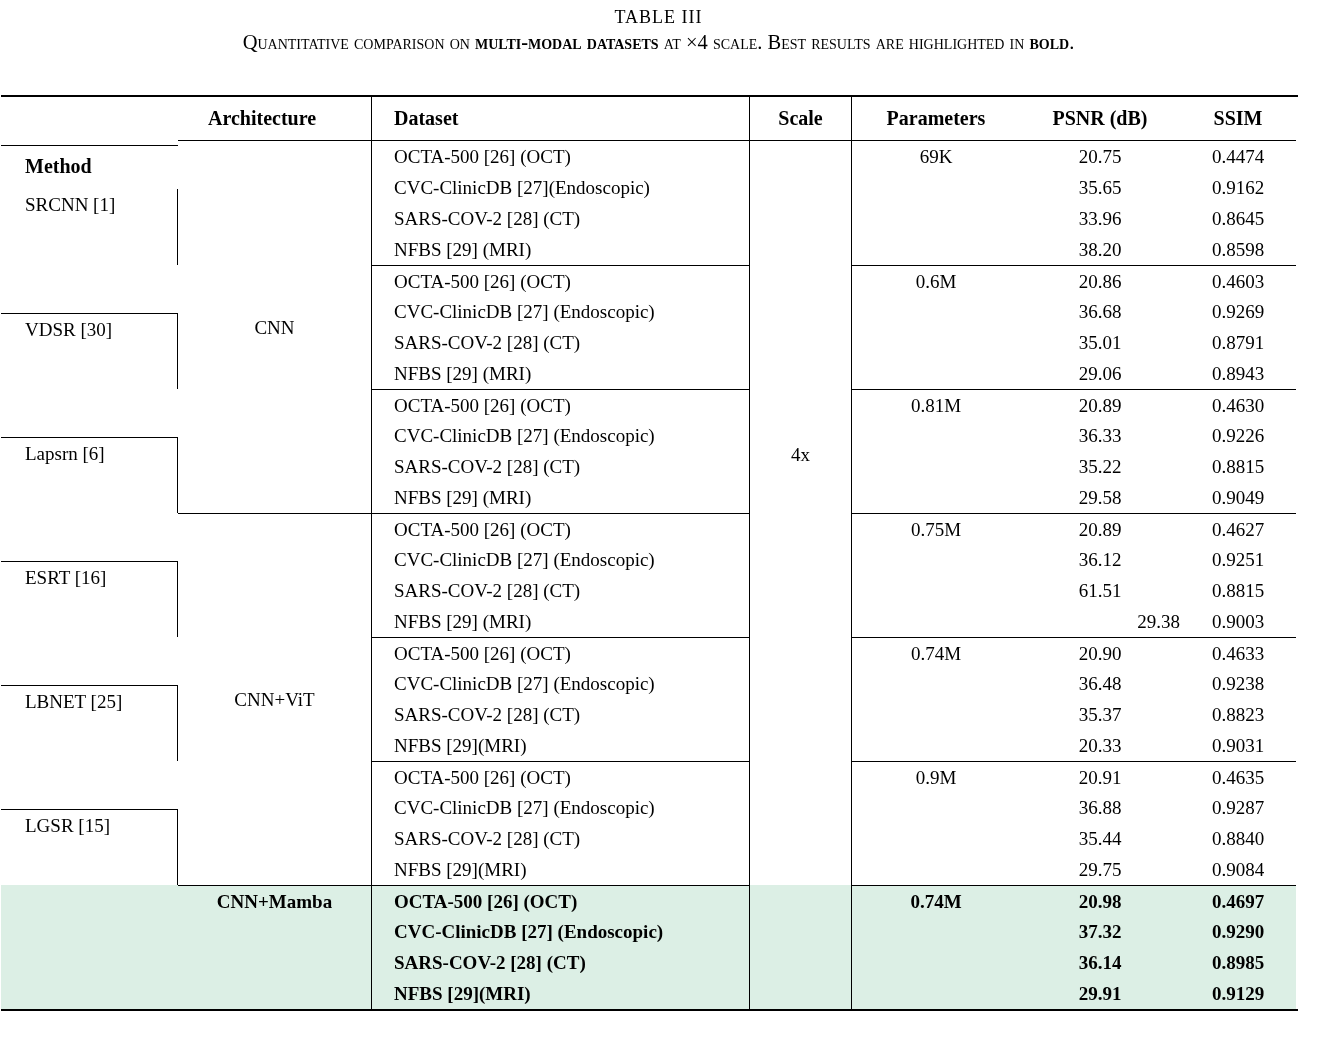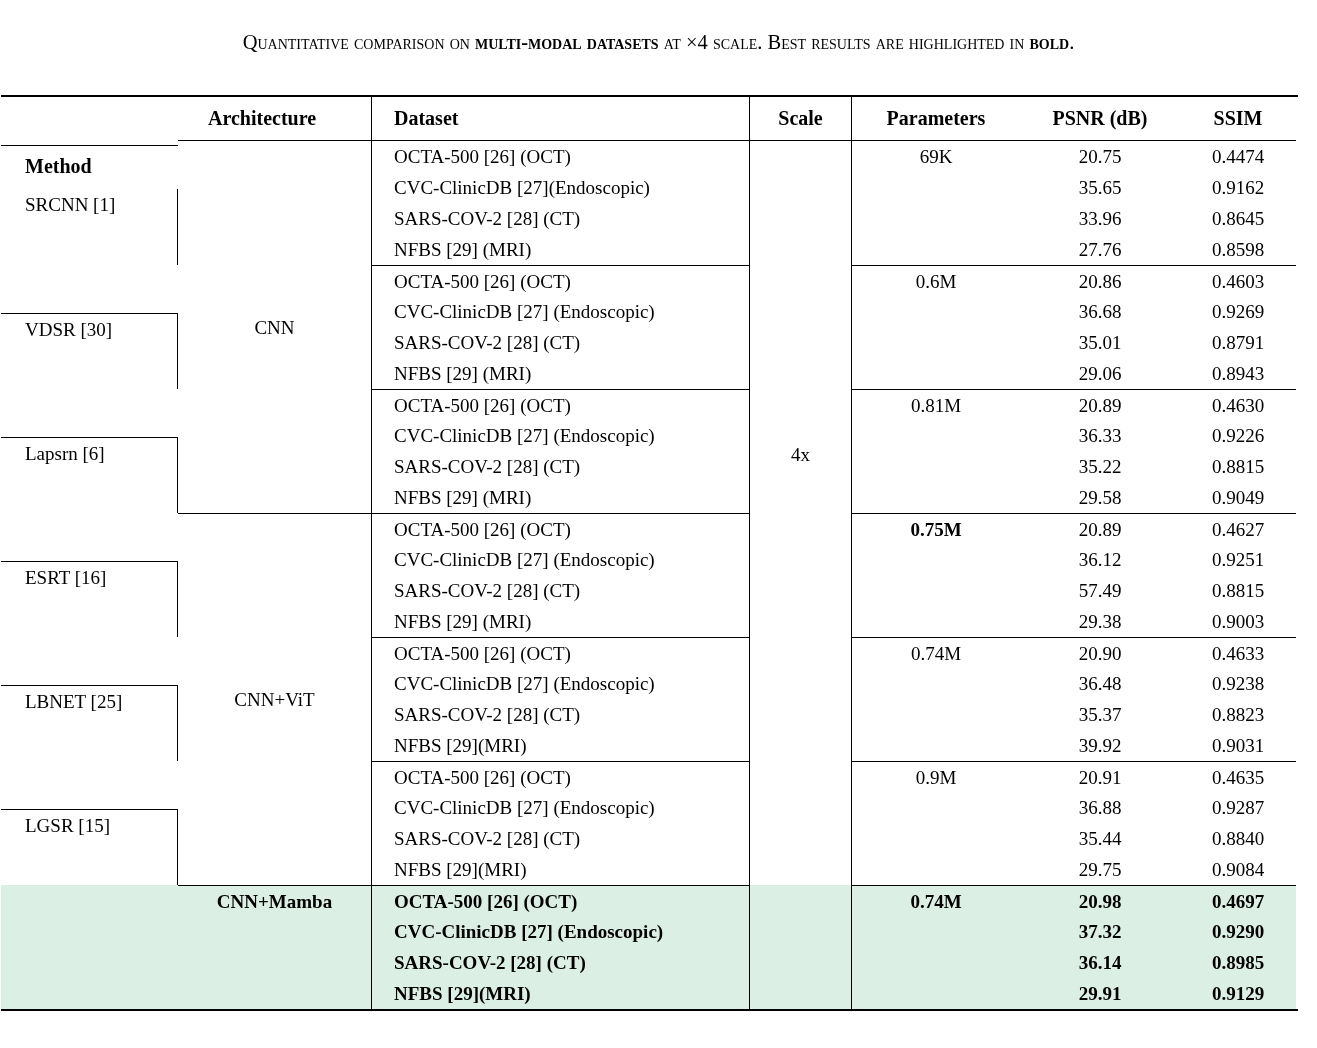--- a/index.html
+++ b/index.html
@@ -40,20 +40,21 @@
   .pl-dataset { padding-left: 22px; }
   .arch  { display: flex; align-items: center; justify-content: center; }
   .arch.top { align-items: flex-start; }
   .scale { display: flex; align-items: flex-start; justify-content: center; padding-top: 298px; }
   .hl { }
 </style>
 </head>
 <body>
 
 <div class="page">
+  <div class="title">TABLE III</div>
   <div class="caption"><span>Quantitative comparison on </span><span class="cap-bold">multi-modal datasets</span><span> at ×4 scale. Best results are highlighted in </span><span class="cap-bold">bold</span><span>.</span></div>
   <div class="tbl" id="table-grid">
       <div class="cell hl" style="grid-area: 26 / 1 / span 4 / span 7; background: rgb(220, 239, 229);"></div>
       <div class="cell hdr pl-method vr" style="grid-area: 1 / 1;">Method</div>
       <div class="cell hdr pl-arch vr" style="grid-area: 1 / 2;">Architecture</div>
       <div class="cell hdr pl-dataset vr" style="grid-area: 1 / 3;">Dataset</div>
       <div class="cell hdr c vr" style="grid-area: 1 / 4;">Scale</div>
       <div class="cell hdr c" style="grid-area: 1 / 5;">Parameters</div>
       <div class="cell hdr c" style="grid-area: 1 / 6;">PSNR (dB)</div>
       <div class="cell hdr c" style="grid-area: 1 / 7;">SSIM</div>
@@ -66,21 +67,21 @@
       <div class="cell pl-dataset vr" style="grid-area: 2 / 3;">OCTA-500 [26] (OCT)</div>
       <div class="cell c" style="grid-area: 2 / 6;">20.75</div>
       <div class="cell c" style="grid-area: 2 / 7;">0.4474</div>
       <div class="cell pl-dataset vr" style="grid-area: 3 / 3;">CVC-ClinicDB [27](Endoscopic)</div>
       <div class="cell c" style="grid-area: 3 / 6;">35.65</div>
       <div class="cell c" style="grid-area: 3 / 7;">0.9162</div>
       <div class="cell pl-dataset vr" style="grid-area: 4 / 3;">SARS-COV-2 [28] (CT)</div>
       <div class="cell c" style="grid-area: 4 / 6;">33.96</div>
       <div class="cell c" style="grid-area: 4 / 7;">0.8645</div>
       <div class="cell pl-dataset vr" style="grid-area: 5 / 3;">NFBS [29] (MRI)</div>
-      <div class="cell c" style="grid-area: 5 / 6;">27.76</div>
+      <div class="cell c" style="grid-area: 5 / 6;">38.20</div>
       <div class="cell c" style="grid-area: 5 / 7;">0.8598</div>
       <div class="cell pl-method vr bt" style="grid-area: 6 / 1 / span 4 / span 1;">VDSR [30]</div>
       <div class="cell c bt" style="grid-area: 6 / 5 / span 4 / span 1;">0.6M</div>
       <div class="cell pl-dataset vr bt" style="grid-area: 6 / 3;">OCTA-500 [26] (OCT)</div>
       <div class="cell c bt" style="grid-area: 6 / 6;">20.86</div>
       <div class="cell c bt" style="grid-area: 6 / 7;">0.4603</div>
       <div class="cell pl-dataset vr" style="grid-area: 7 / 3;">CVC-ClinicDB [27] (Endoscopic)</div>
       <div class="cell c" style="grid-area: 7 / 6;">36.68</div>
       <div class="cell c" style="grid-area: 7 / 7;">0.9269</div>
       <div class="cell pl-dataset vr" style="grid-area: 8 / 3;">SARS-COV-2 [28] (CT)</div>
@@ -97,46 +98,46 @@
       <div class="cell pl-dataset vr" style="grid-area: 11 / 3;">CVC-ClinicDB [27] (Endoscopic)</div>
       <div class="cell c" style="grid-area: 11 / 6;">36.33</div>
       <div class="cell c" style="grid-area: 11 / 7;">0.9226</div>
       <div class="cell pl-dataset vr" style="grid-area: 12 / 3;">SARS-COV-2 [28] (CT)</div>
       <div class="cell c" style="grid-area: 12 / 6;">35.22</div>
       <div class="cell c" style="grid-area: 12 / 7;">0.8815</div>
       <div class="cell pl-dataset vr" style="grid-area: 13 / 3;">NFBS [29] (MRI)</div>
       <div class="cell c" style="grid-area: 13 / 6;">29.58</div>
       <div class="cell c" style="grid-area: 13 / 7;">0.9049</div>
       <div class="cell pl-method vr bt" style="grid-area: 14 / 1 / span 4 / span 1;">ESRT [16]</div>
-      <div class="cell c bt" style="grid-area: 14 / 5 / span 4 / span 1; font-weight: bold;">0.75M</div>
+      <div class="cell c bt" style="grid-area: 14 / 5 / span 4 / span 1;">0.75M</div>
       <div class="cell pl-dataset vr bt" style="grid-area: 14 / 3;">OCTA-500 [26] (OCT)</div>
       <div class="cell c bt" style="grid-area: 14 / 6;">20.89</div>
       <div class="cell c bt" style="grid-area: 14 / 7;">0.4627</div>
       <div class="cell pl-dataset vr" style="grid-area: 15 / 3;">CVC-ClinicDB [27] (Endoscopic)</div>
       <div class="cell c" style="grid-area: 15 / 6;">36.12</div>
       <div class="cell c" style="grid-area: 15 / 7;">0.9251</div>
       <div class="cell pl-dataset vr" style="grid-area: 16 / 3;">SARS-COV-2 [28] (CT)</div>
-      <div class="cell c" style="grid-area: 16 / 6;">57.49</div>
+      <div class="cell c" style="grid-area: 16 / 6;">61.51</div>
       <div class="cell c" style="grid-area: 16 / 7;">0.8815</div>
       <div class="cell pl-dataset vr" style="grid-area: 17 / 3;">NFBS [29] (MRI)</div>
-      <div class="cell c" style="grid-area: 17 / 6;">29.38</div>
+      <div class="cell c" style="grid-area: 17 / 6; text-align: right;">29.38</div>
       <div class="cell c" style="grid-area: 17 / 7;">0.9003</div>
       <div class="cell pl-method vr bt" style="grid-area: 18 / 1 / span 4 / span 1;">LBNET [25]</div>
       <div class="cell c bt" style="grid-area: 18 / 5 / span 4 / span 1;">0.74M</div>
       <div class="cell pl-dataset vr bt" style="grid-area: 18 / 3;">OCTA-500 [26] (OCT)</div>
       <div class="cell c bt" style="grid-area: 18 / 6;">20.90</div>
       <div class="cell c bt" style="grid-area: 18 / 7;">0.4633</div>
       <div class="cell pl-dataset vr" style="grid-area: 19 / 3;">CVC-ClinicDB [27] (Endoscopic)</div>
       <div class="cell c" style="grid-area: 19 / 6;">36.48</div>
       <div class="cell c" style="grid-area: 19 / 7;">0.9238</div>
       <div class="cell pl-dataset vr" style="grid-area: 20 / 3;">SARS-COV-2 [28] (CT)</div>
       <div class="cell c" style="grid-area: 20 / 6;">35.37</div>
       <div class="cell c" style="grid-area: 20 / 7;">0.8823</div>
       <div class="cell pl-dataset vr" style="grid-area: 21 / 3;">NFBS [29](MRI)</div>
-      <div class="cell c" style="grid-area: 21 / 6;">39.92</div>
+      <div class="cell c" style="grid-area: 21 / 6;">20.33</div>
       <div class="cell c" style="grid-area: 21 / 7;">0.9031</div>
       <div class="cell pl-method vr bt" style="grid-area: 22 / 1 / span 4 / span 1;">LGSR [15]</div>
       <div class="cell c bt" style="grid-area: 22 / 5 / span 4 / span 1;">0.9M</div>
       <div class="cell pl-dataset vr bt" style="grid-area: 22 / 3;">OCTA-500 [26] (OCT)</div>
       <div class="cell c bt" style="grid-area: 22 / 6;">20.91</div>
       <div class="cell c bt" style="grid-area: 22 / 7;">0.4635</div>
       <div class="cell pl-dataset vr" style="grid-area: 23 / 3;">CVC-ClinicDB [27] (Endoscopic)</div>
       <div class="cell c" style="grid-area: 23 / 6;">36.88</div>
       <div class="cell c" style="grid-area: 23 / 7;">0.9287</div>
       <div class="cell pl-dataset vr" style="grid-area: 24 / 3;">SARS-COV-2 [28] (CT)</div>

